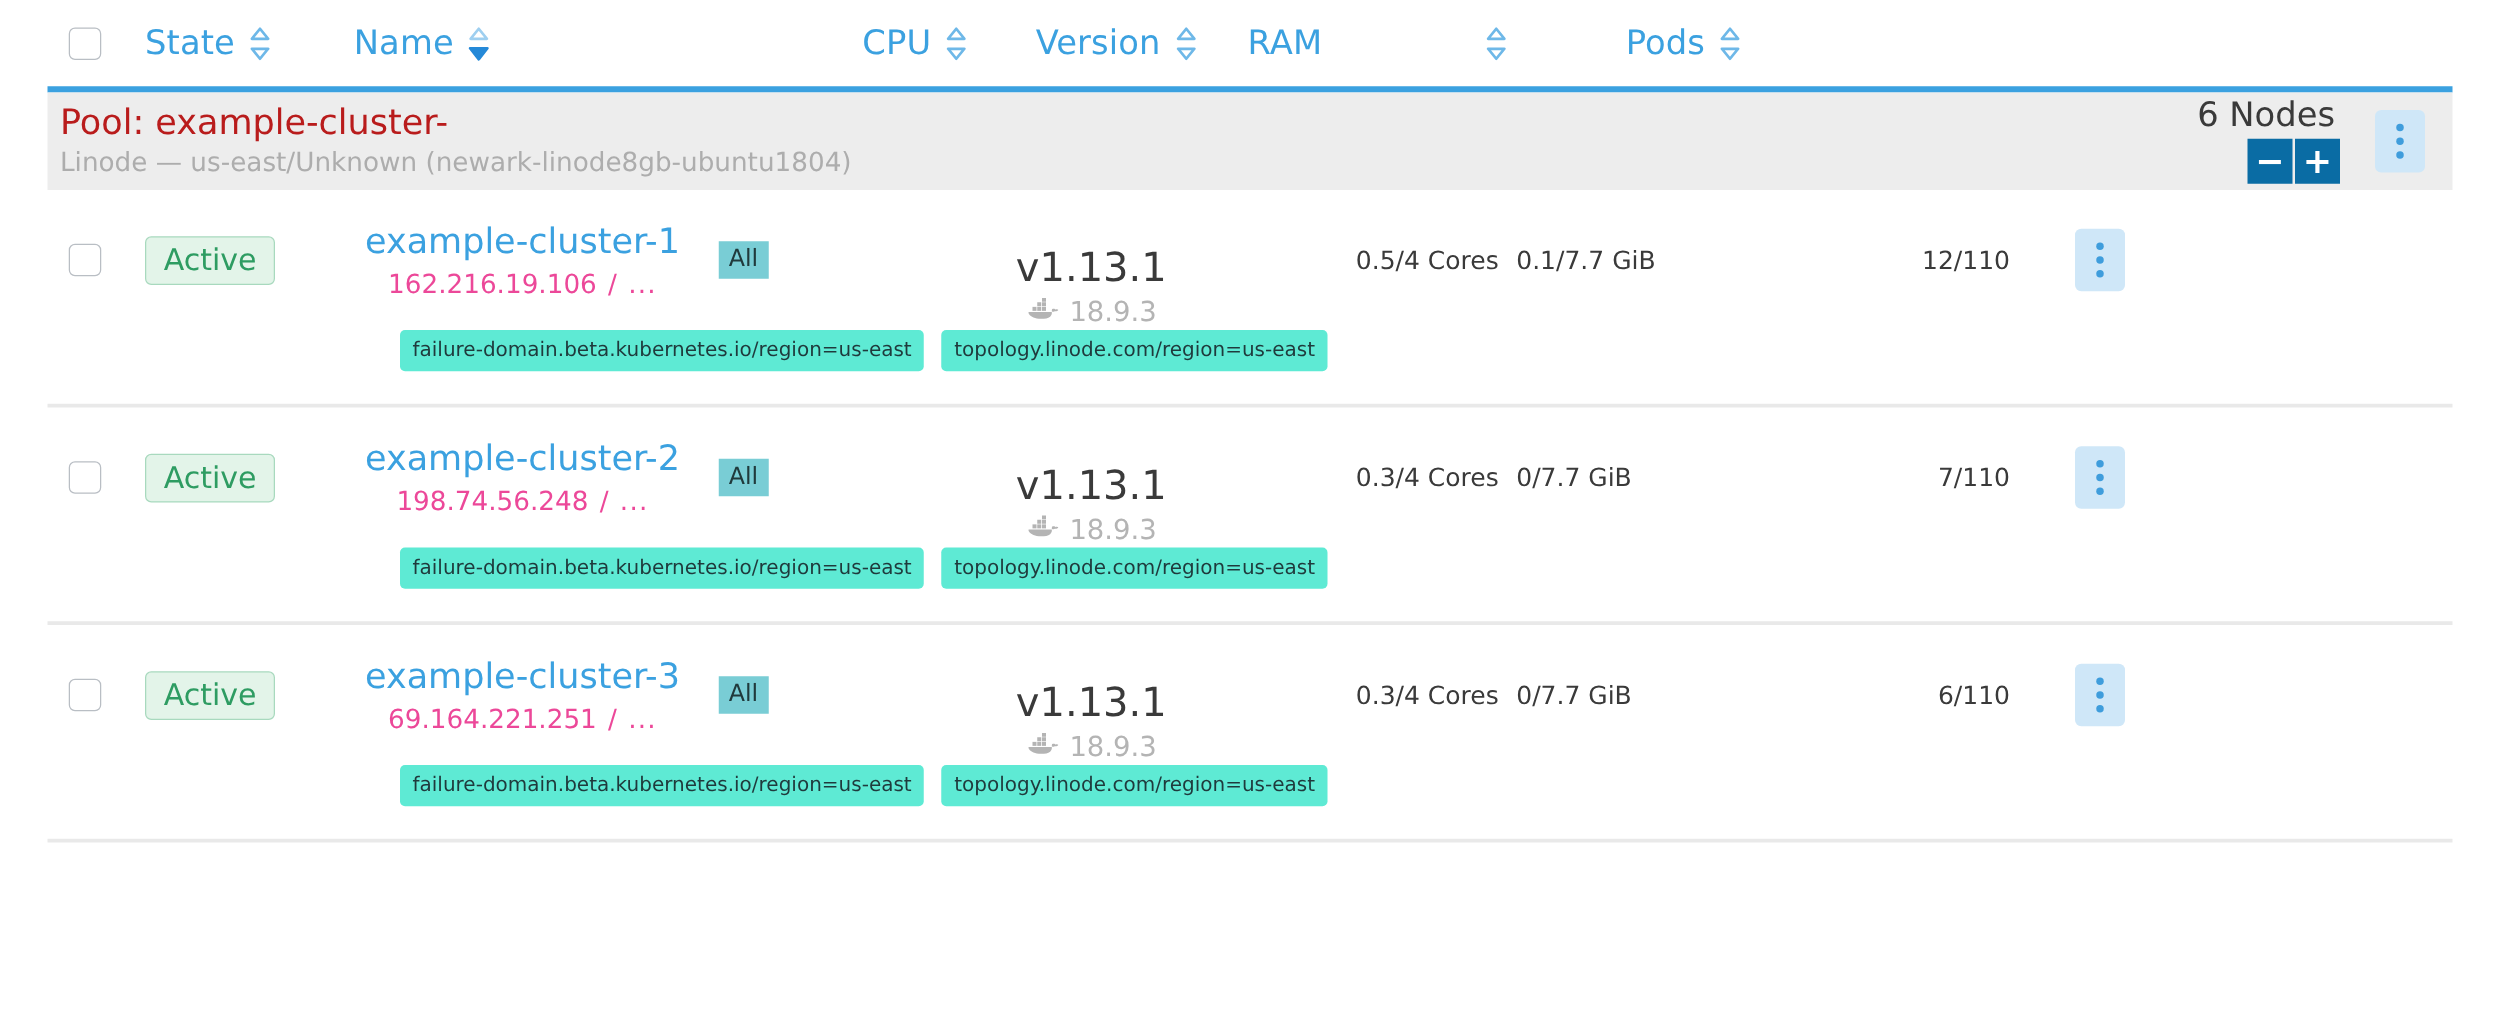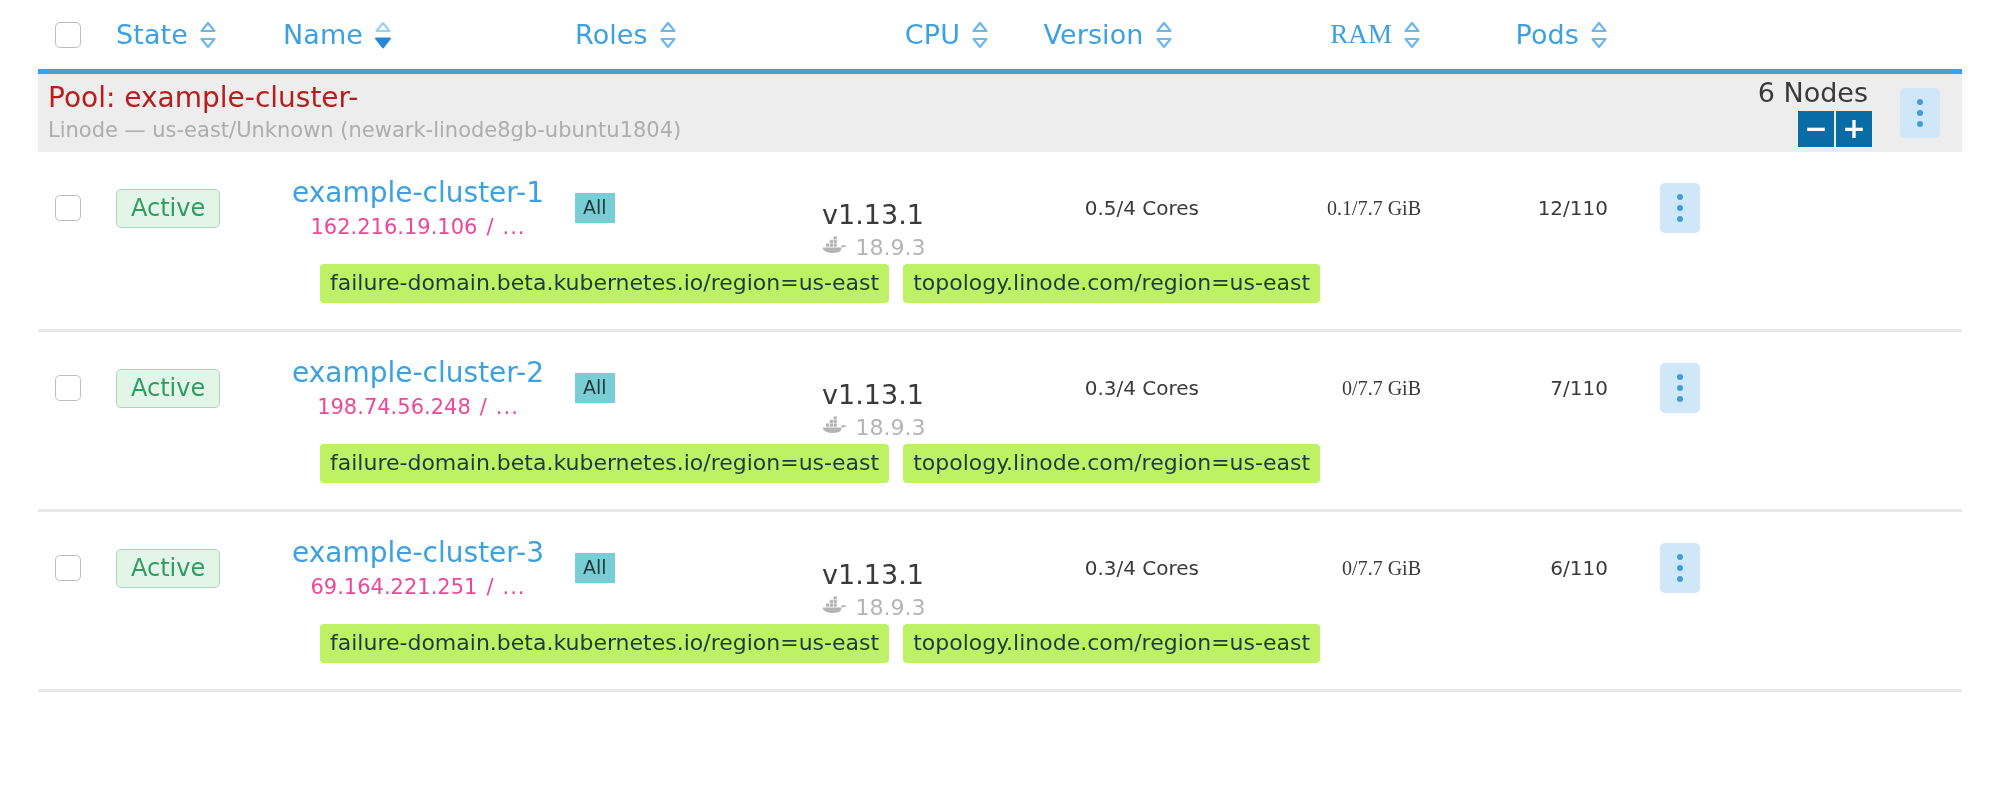--- a/index.html
+++ b/index.html
@@ -25,21 +25,21 @@
     padding-left: 0;
   }
   .col { display: flex; align-items: center; }
 
   .col-check   { width: 60px; justify-content: center; flex: 0 0 60px; }
   .col-state   { width: 185px; flex: 0 0 185px; justify-content: flex-start; padding-left: 18px;}
   .col-name    { width: 270px; flex: 0 0 270px; justify-content: flex-start; }
   .col-roles   { width: 215px; flex: 0 0 215px; justify-content: flex-start; padding-left: 22px;}
   .col-version { width: 210px; flex: 0 0 210px; justify-content: center; }
   .col-cpu     { width: 235px; flex: 0 0 235px; justify-content: flex-end; padding-right: 14px;}
-  .col-ram     { width: 230px; flex: 0 0 230px; justify-content: flex-end; padding-right: 22px; font-family: Liberation Serif, serif;}
+  .col-ram     { width: 230px; flex: 0 0 230px; justify-content: space-between; padding-right: 22px;}
   .col-pods    { width: 195px; flex: 0 0 195px; justify-content: flex-end; padding-right: 30px;}
   .col-action  { width: 84px;  flex: 0 0 84px;  justify-content: center; }
 
   .th-label {
     color: #3ba1e0;
     font-size: 27px;
     letter-spacing: .1px;
     white-space: nowrap;
   }
   .sort-ico { margin-left: 11px; display: inline-block; line-height: 0; }
@@ -149,37 +149,37 @@
 
   .chip-role {
     background: #79cdd5;
     color: #203a3c;
     font-size: 19px;
     padding: 5px 8px 6px;
     line-height: 1;
     display: inline-block;
   }
   .version-cell { display: flex; flex-direction: column; align-items: center; justify-content: center; }
-  .k8s-ver { font-size: 27px; color: #3a3a3a; line-height: 1.1; margin-top: 44px; }
+  .k8s-ver { font-size: 32px; color: #3a3a3a; line-height: 1.1; margin-top: 44px; }
   .docker-line {
     display: flex; align-items: center; gap: 9px;
     margin-top: 5px;
     font-size: 22px; color: #b4b4b4;
   }
   .metric { font-size: 20px; color: #3a3a3a; white-space: nowrap; }
 
   .labels-row {
     display: flex;
     gap: 14px;
     padding: 0 0 26px 282px;
   }
   .chip-label {
-    background: #bef264;
+    background: #5eead4;
     color: #1f3a3c;
-    font-size: 22px;
+    font-size: 16px;
     padding: 8px 10px 9px;
     border-radius: 4px;
     line-height: 1;
     white-space: nowrap;
   }
 </style>
 </head>
 <body>
 
 <div class="table-wrap">
@@ -203,29 +203,20 @@
     <div class="col col-name">
       <span class="th-label">Name</span>
       <span class="sort-ico">
         <svg width="18" height="30" viewBox="0 0 18 30">
             <path d="M9 3 L15.5 11 L2.5 11 Z" fill="none" stroke="#9ecff0" stroke-width="2.2" stroke-linejoin="round"></path>
             <path d="M9 27.5 L16 18.5 L2 18.5 Z" fill="#2589d8" stroke="#2589d8" stroke-width="2" stroke-linejoin="round"></path>
           </svg>
       </span>
     </div>
 
-    <div class="col col-roles">
-      <span class="th-label">Roles</span>
-      <span class="sort-ico">
-        <svg width="18" height="30" viewBox="0 0 18 30">
-            <path d="M9 3 L15.5 11 L2.5 11 Z" fill="none" stroke="#6eb8e8" stroke-width="2.2" stroke-linejoin="round"></path>
-            <path d="M9 27 L15.5 19 L2.5 19 Z" fill="none" stroke="#6eb8e8" stroke-width="2.2" stroke-linejoin="round"></path>
-          </svg>
-      </span>
-    </div>
 
     <div class="col col-cpu">
       <span class="th-label">CPU</span>
       <span class="sort-ico">
         <svg width="18" height="30" viewBox="0 0 18 30">
             <path d="M9 3 L15.5 11 L2.5 11 Z" fill="none" stroke="#6eb8e8" stroke-width="2.2" stroke-linejoin="round"></path>
             <path d="M9 27 L15.5 19 L2.5 19 Z" fill="none" stroke="#6eb8e8" stroke-width="2.2" stroke-linejoin="round"></path>
           </svg>
       </span>
     </div>

